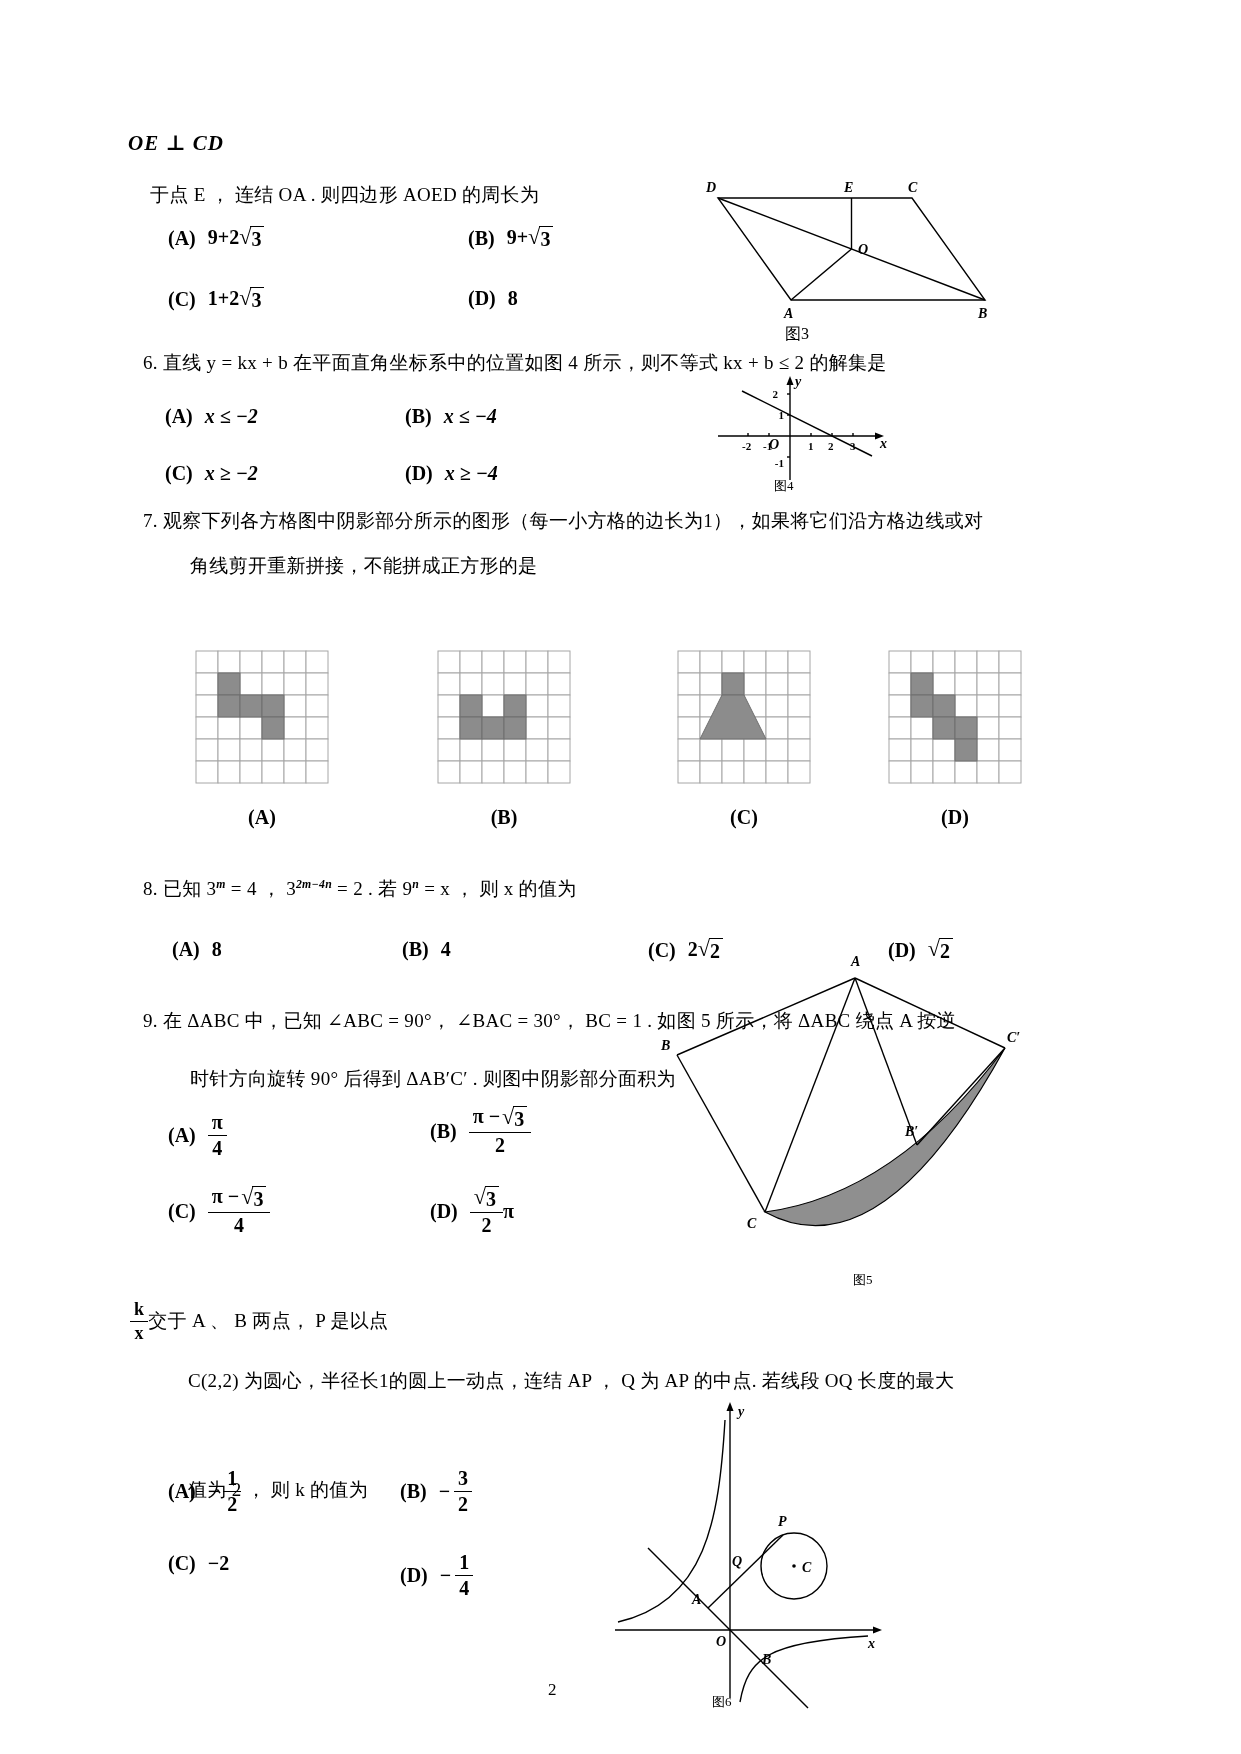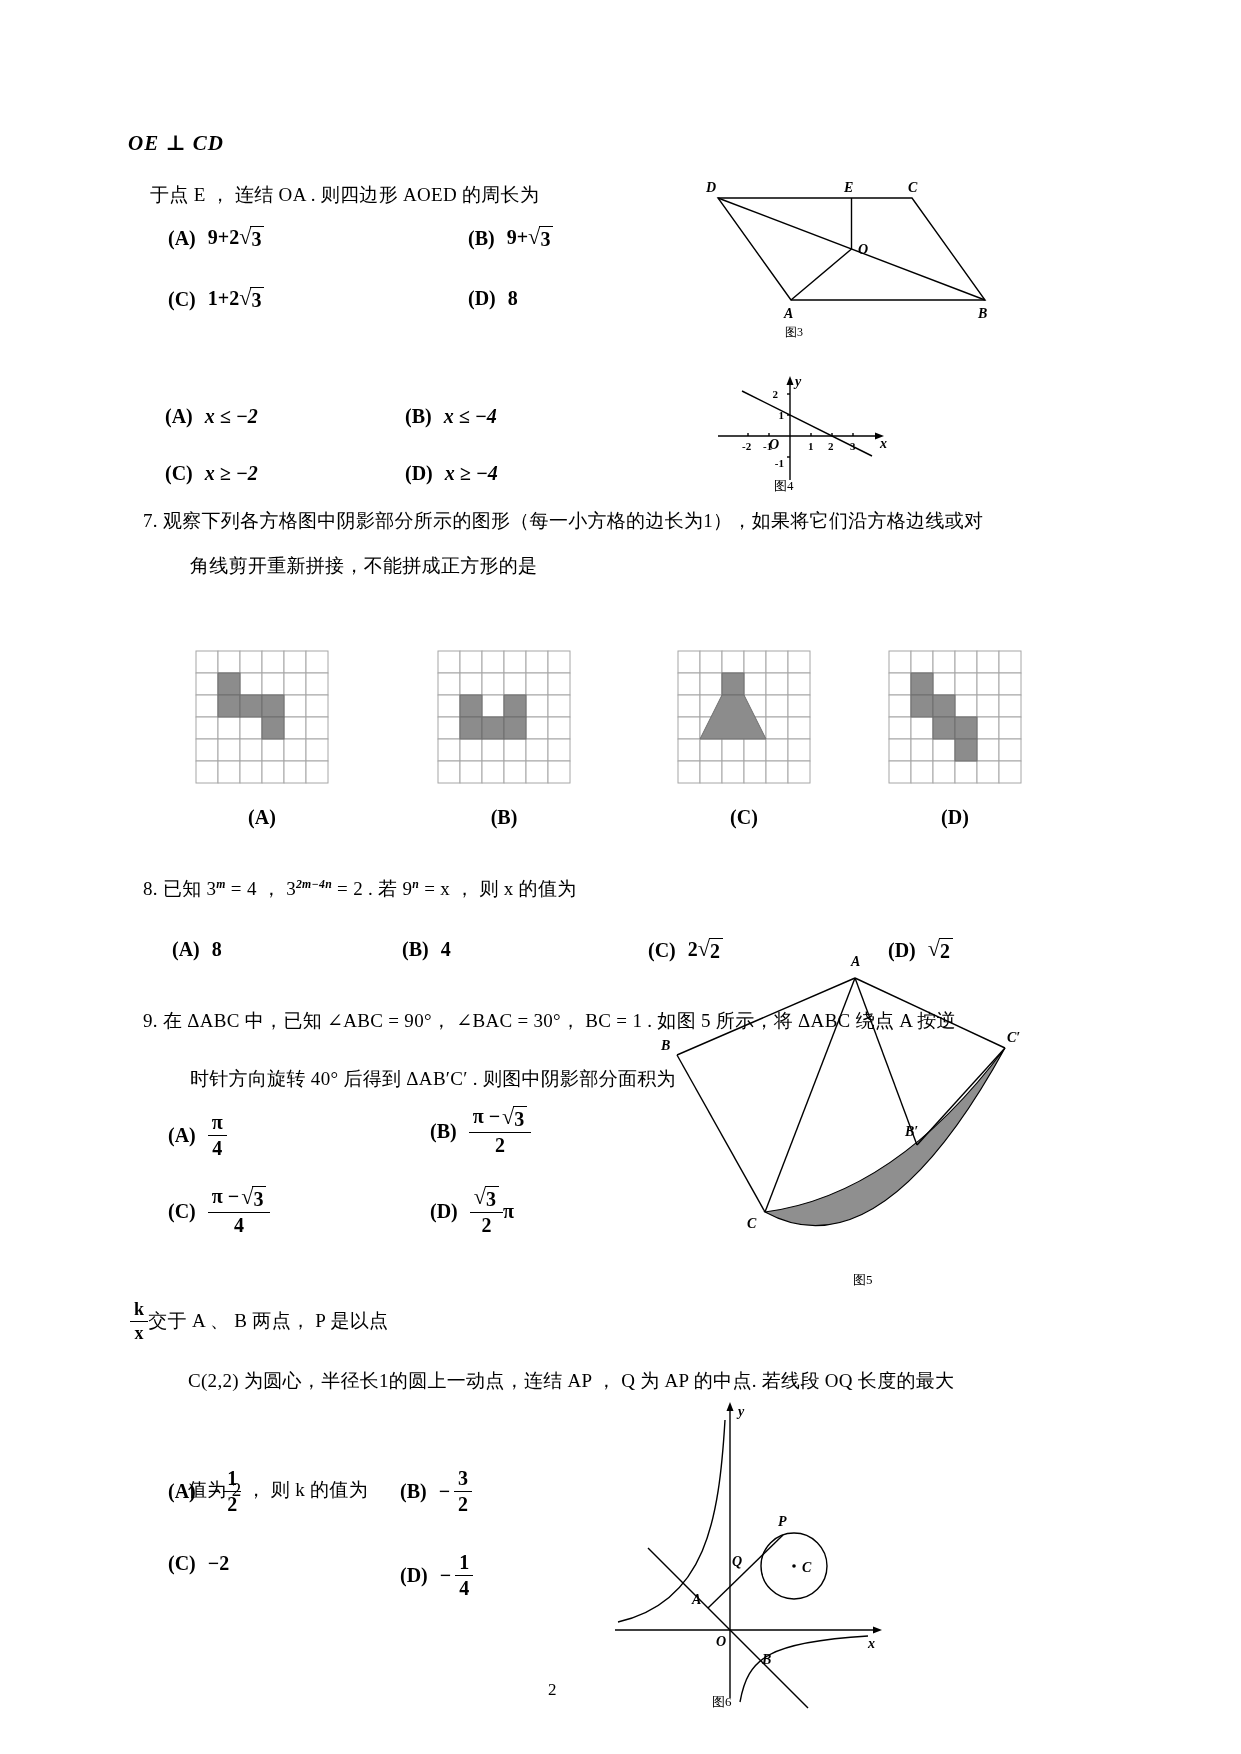--- a/index.html
+++ b/index.html
@@ -25,21 +25,21 @@
   .fig line,.fig path,.fig polygon.ln,.fig circle{stroke:#000;stroke-width:1.4;fill:none}
   .fig polygon.ar{fill:#000;stroke:none}
   .fig .flabel{font-size:14px;font-style:italic;font-weight:bold;fill:#000}
   .fig .ftick{font-size:11px;font-weight:bold;fill:#000}
   .fig .fcap{font-size:13px;fill:#000;font-style:normal;font-weight:normal}
   .fig .shadefill{fill:#8f8f8f;stroke:#000;stroke-width:1.2}
   .cell{fill:#ffffff;stroke:#a6a6a6;stroke-width:1}
   .shaded{fill:#8c8c8c;stroke:#6f6f6f;stroke-width:1}
   .shadedp{fill:#8c8c8c;stroke:#6f6f6f;stroke-width:1}
   .gridlabel{font-size:20px;font-weight:bold;text-align:center;width:134px}
-  .cap{font-size:12px}
+  .cap{font-size:16px}
   .pageno{font-size:17px}
 </style>
 </head>
 <body>
 
 <div class="page">
 
   <div class="abs lead" style="left:128px;top:130px">OE ⊥ CD</div>
   <div class="abs stem" style="left:150px;top:182px">于点 E ， 连结 OA . 则四边形 AOED 的周长为</div>
 
@@ -76,20 +76,21 @@
     <line x1="161.5" y1="30" x2="161.5" y2="81"></line>
     <text class="flabel" x="16" y="24">D</text>
     <text class="flabel" x="154" y="24">E</text>
     <text class="flabel" x="218" y="24">C</text>
     <text class="flabel" x="168" y="86">O</text>
     <text class="flabel" x="94" y="150">A</text>
     <text class="flabel" x="288" y="150">B</text>
   </svg>
   <div class="abs cap" style="left:785px;top:324px">图3</div>
 
+  <div class="abs stem" style="left:143px;top:350px">6. 直线 y = kx + b 在平面直角坐标系中的位置如图 4 所示，则不等式 kx + b ≤ 2 的解集是</div>
 
   <div class="abs opt" style="left:165px;top:405px">
     <span class="lbl">(A)</span>
     <span class="mi">x ≤ −2</span>
   </div>
   <div class="abs opt" style="left:405px;top:405px">
     <span class="lbl">(B)</span>
     <span class="mi">x ≤ −4</span>
   </div>
   <div class="abs opt" style="left:165px;top:462px">
@@ -330,21 +331,21 @@
   </div>
   <div class="abs opt" style="left:888px;top:938px">
     <span class="lbl">(D)</span>
     <span class="mb"><span class="rt">
           <span class="sg">√</span>
           <span class="rd">2</span>
         </span></span>
   </div>
 
   <div class="abs stem" style="left:143px;top:1008px">9. 在 ΔABC 中，已知 ∠ABC = 90°， ∠BAC = 30°， BC = 1 . 如图 5 所示，将 ΔABC 绕点 A 按逆</div>
-  <div class="abs stem" style="left:190px;top:1066px">时针方向旋转 40° 后得到 ΔAB′C′ . 则图中阴影部分面积为</div>
+  <div class="abs stem" style="left:190px;top:1066px">时针方向旋转 90° 后得到 ΔAB′C′ . 则图中阴影部分面积为</div>
 
   <div class="abs opt" style="left:168px;top:1112px">
     <span class="lbl">(A)</span>
     <span class="frac">
         <span class="num">π</span>
         <span class="den">4</span>
       </span>
   </div>
   <div class="abs opt" style="left:430px;top:1106px">
     <span class="lbl">(B)</span>

